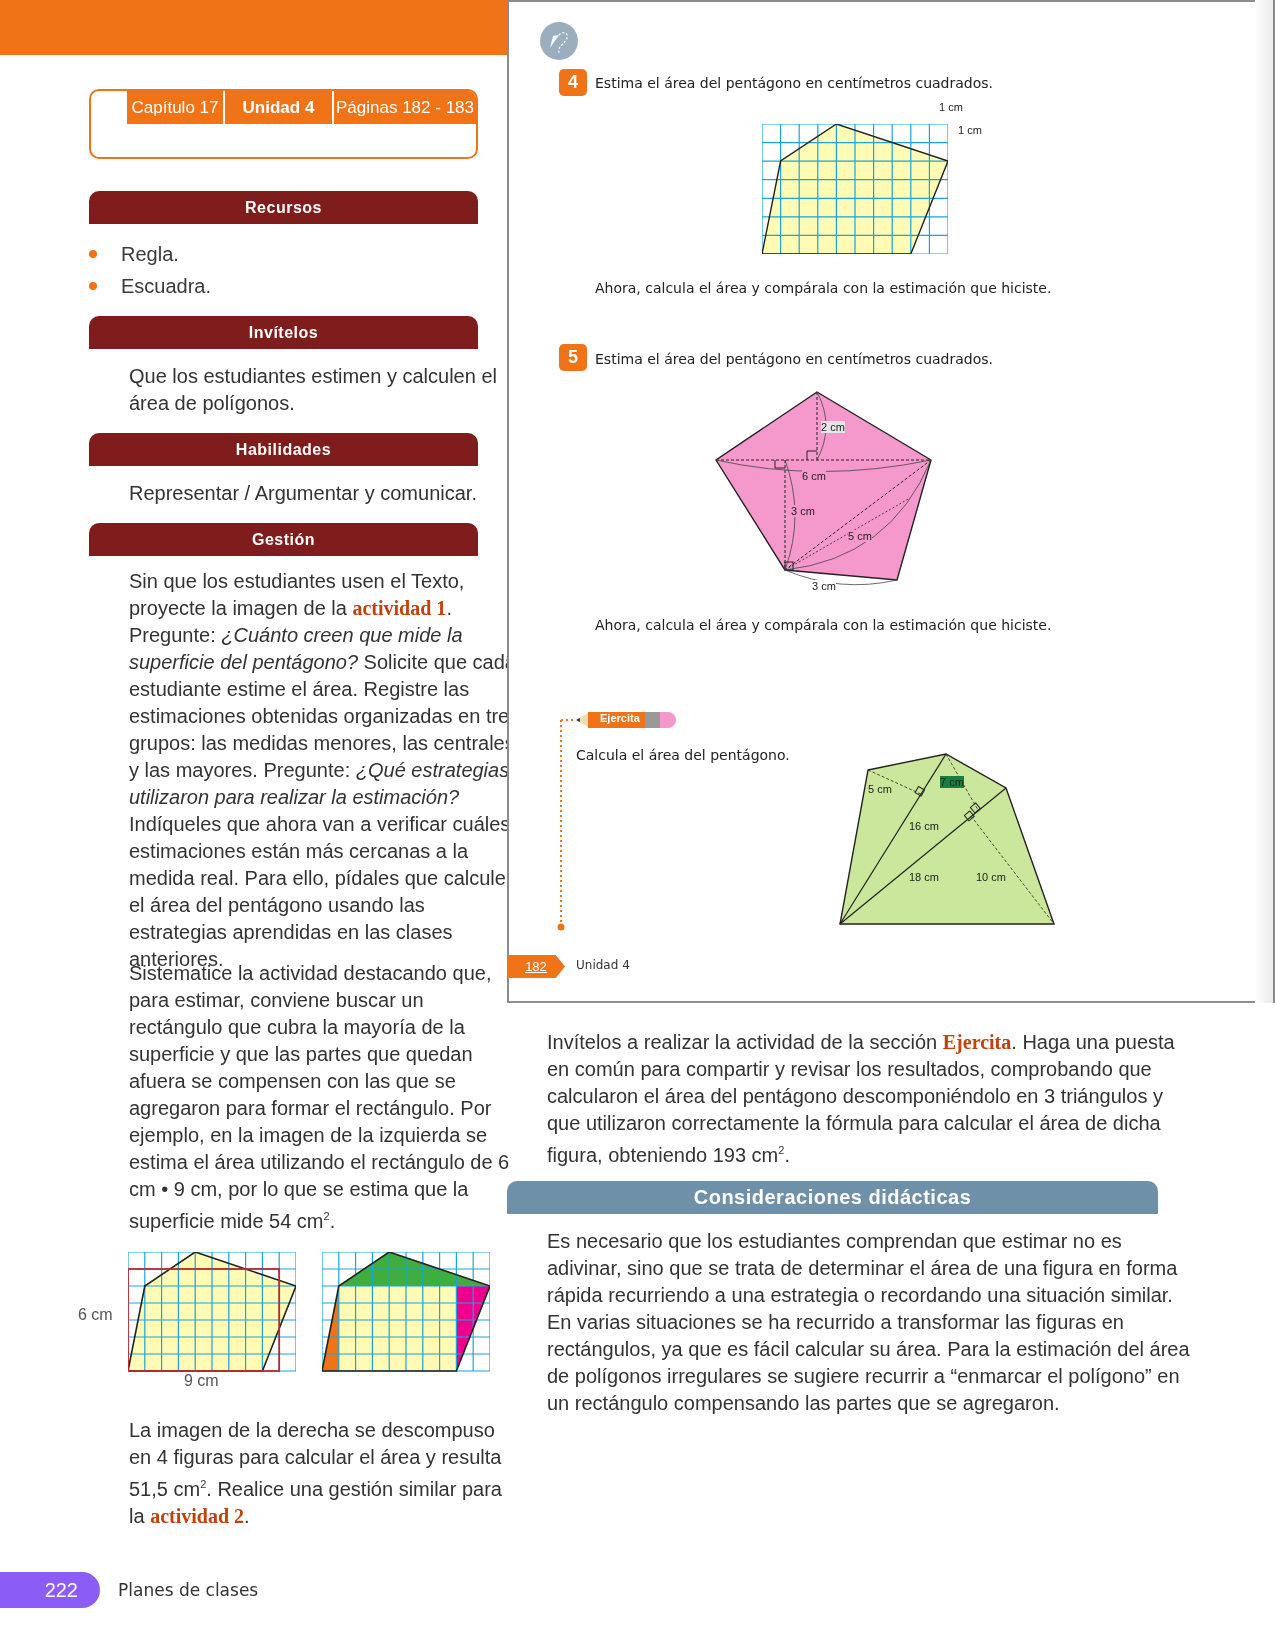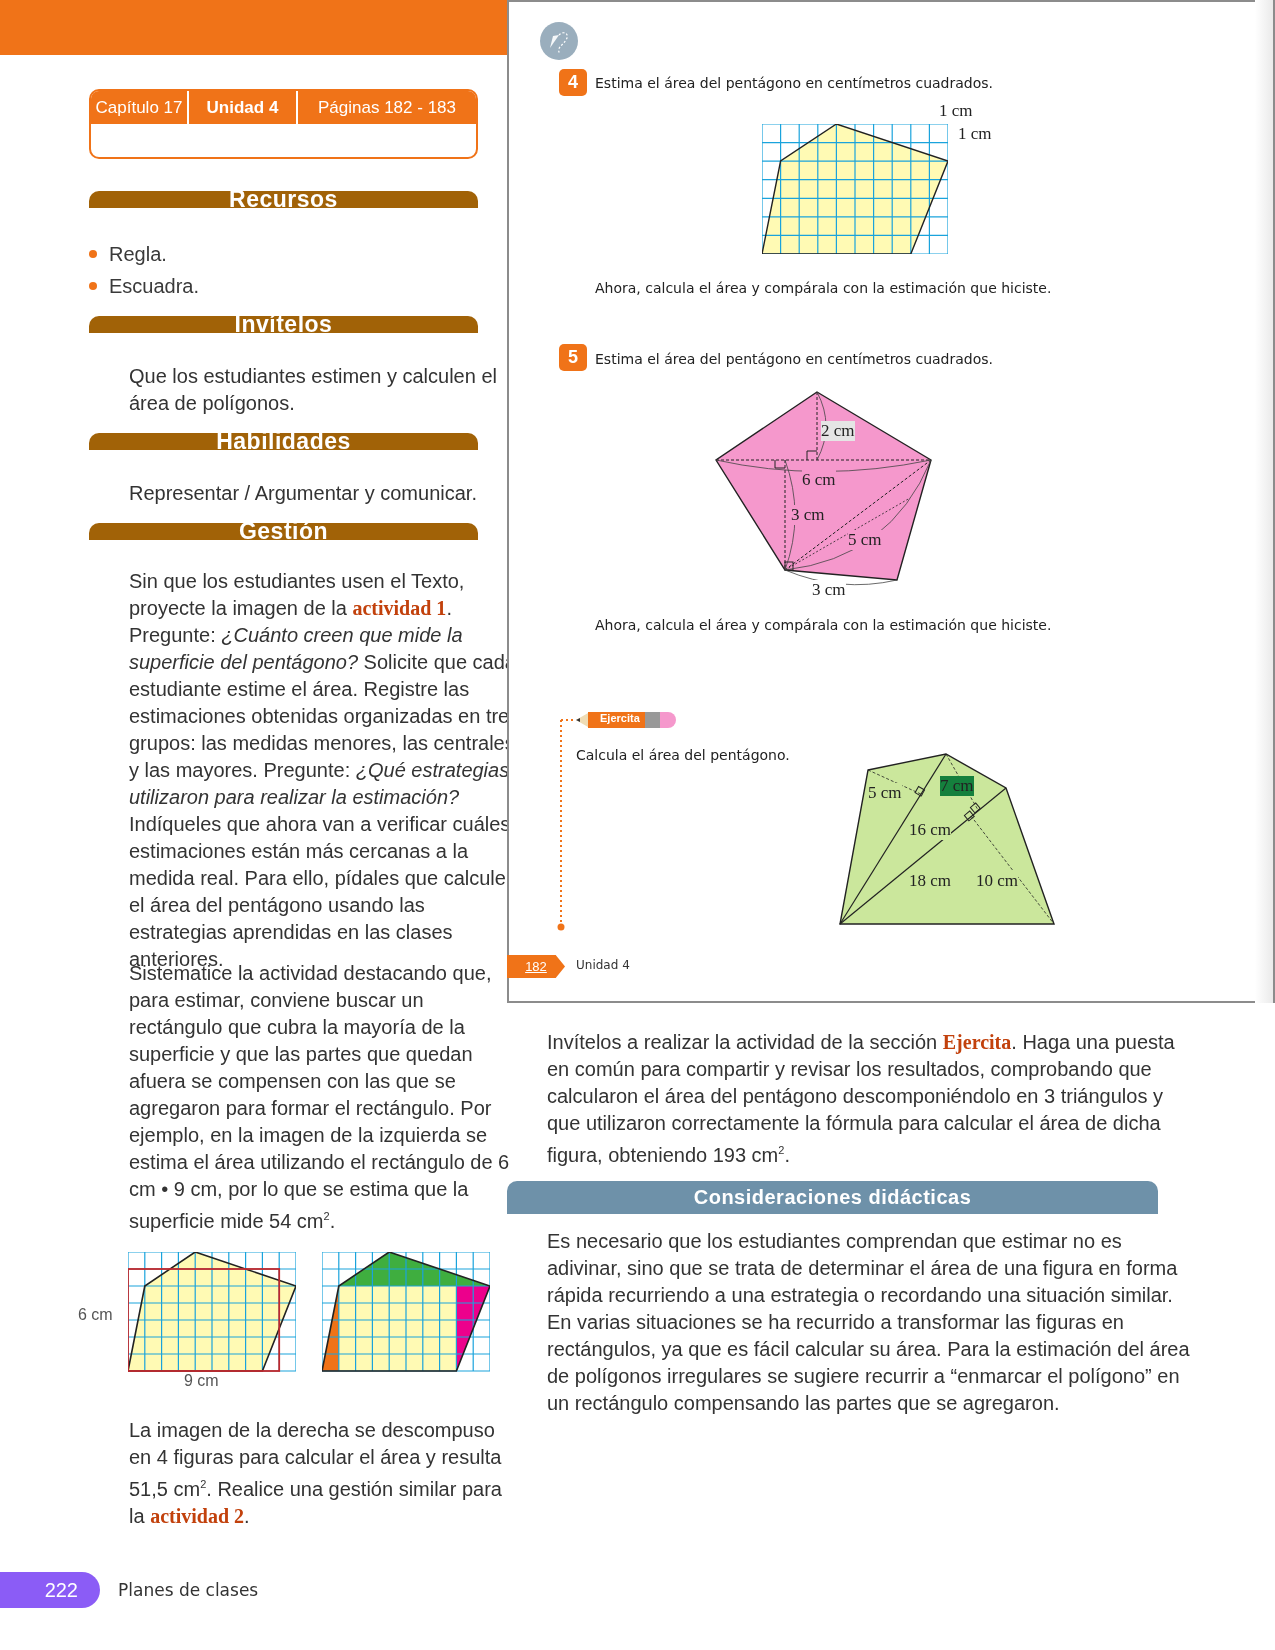--- a/index.html
+++ b/index.html
@@ -2,39 +2,39 @@
 <html><head>
 <meta charset="utf-8">
 <style>
   * { box-sizing: border-box; margin: 0; padding: 0; }
   html, body { width: 1275px; height: 1650px; background: #fff; overflow: hidden; }
   body { position: relative; font-family: "Liberation Sans", "DejaVu Sans", sans-serif; color: #3a3a3a; }
   .abs { position: absolute; }
   .topbar { left: 0; top: 0; width: 510px; height: 55px; background: #f07318; }
   
   .hdr { left: 89px; top: 89px; width: 389px; height: 70px; border: 2px solid #f07318; border-radius: 10px; overflow: hidden; }
-  .hdr .row1 { display: flex; height: 33px; background: #f07318; color: #fff; font-size: 17px; }
+  .hdr .row1 { display: flex; height: 33px; background: #f07318; color: #fff; font-size: 17px; margin-left: 36px; }
   .hdr .row1 div { display: flex; align-items: center; justify-content: center; border-right: 2px solid #fff; }
   .hdr .row1 div:last-child { border-right: none; }
   .hdr .row2 { display: flex; height: 35px; font-size: 17px; }
   .hdr .row2 .c1 { width: 82px; background: #f07318; color: #fff; display: flex; align-items: center; justify-content: center; }
   .hdr .row2 .c2 { flex: 1; color: #f07318; display: flex; align-items: center; justify-content: center; }
-  .sec-h { left: 89px; width: 389px; height: 17px; background: #a16207; border-radius: 10px 10px 0 0; color: #fff; font-size: 23px; font-weight: bold; display: flex; align-items: center; justify-content: center; letter-spacing: 0.5px; }
+  .sec-h { left: 89px; width: 389px; height: 33px; background: #7f1d1d; border-radius: 10px 10px 0 0; color: #fff; font-size: 16px; font-weight: bold; display: flex; align-items: center; justify-content: center; letter-spacing: 0.5px; }
   .body-txt { font-size: 20px; line-height: 27px; color: #333; margin-left: 40px; }
-  .bullet { display: flex; align-items: center; gap: 12px; font-size: 20px; }
+  .bullet { display: flex; align-items: center; gap: 24px; font-size: 20px; }
   .bullet .dot { width: 8px; height: 8px; border-radius: 50%; background: #f07318; }
   i { font-style: italic; }
   b { font-weight: bold; color: #c2410c; font-family: Liberation Serif, serif; }
   sup { font-size: 11px; }
   
   .panel { left: 507px; top: 0; width: 768px; height: 1003px; border: 2px solid #8c8c8c; border-top: 2px solid #8c8c8c; background: #fff; }
   .panel-shadow { left: 1255px; top: 0; width: 18px; height: 1003px; background: linear-gradient(to right, #fff, #eaeaea); }
   .num-badge { width: 28px; height: 27px; background: #f07318; color: #fff; border-radius: 5px; font-size: 18px; font-weight: bold; display: flex; align-items: center; justify-content: center; }
   .q-txt { font-family: "DejaVu Sans", sans-serif; font-size: 14px; color: #222; }
-  .small { font-family: Liberation Serif, serif; font-size: 17px; color: #222; }
+  .small { font-family: Liberation Sans, sans-serif; font-size: 11px; color: #222; }
   .cons-h { left: 507px; top: 1181px; width: 651px; height: 33px; background: #6e91a9; border-radius: 10px 10px 0 0; color: #fff; font-size: 20px; font-weight: bold; display: flex; align-items: center; justify-content: center; letter-spacing: 0.5px; }
   .page-tab { left: 0; top: 1572px; width: 100px; height: 36px; background: #8b5cf6; border-radius: 0 18px 18px 0; color: #fff; font-size: 20px; display: flex; align-items: center; justify-content: flex-end; padding-right: 22px; }
   .footer-txt { left: 118px; top: 1580px; font-family: "DejaVu Sans", sans-serif; font-size: 17px; color: #333; }
   .pg182 { left: 507px; top: 955px; width: 58px; height: 23px; background: #f07318; color: #fff; font-size: 13px; display: flex; align-items: center; justify-content: center; clip-path: polygon(0 0, 84% 0, 100% 50%, 84% 100%, 0 100%); text-decoration: underline; }
   .unidad4 { left: 576px; top: 958px; font-family: "DejaVu Sans", sans-serif; font-size: 12px; color: #333; }
 </style>
 </head>
 <body>
 
 <div class="abs topbar"></div>

